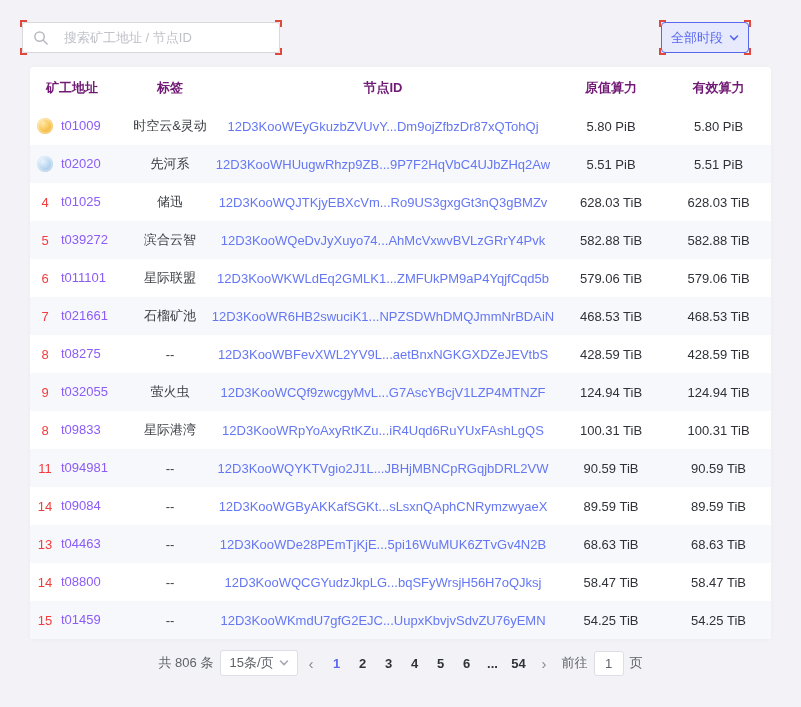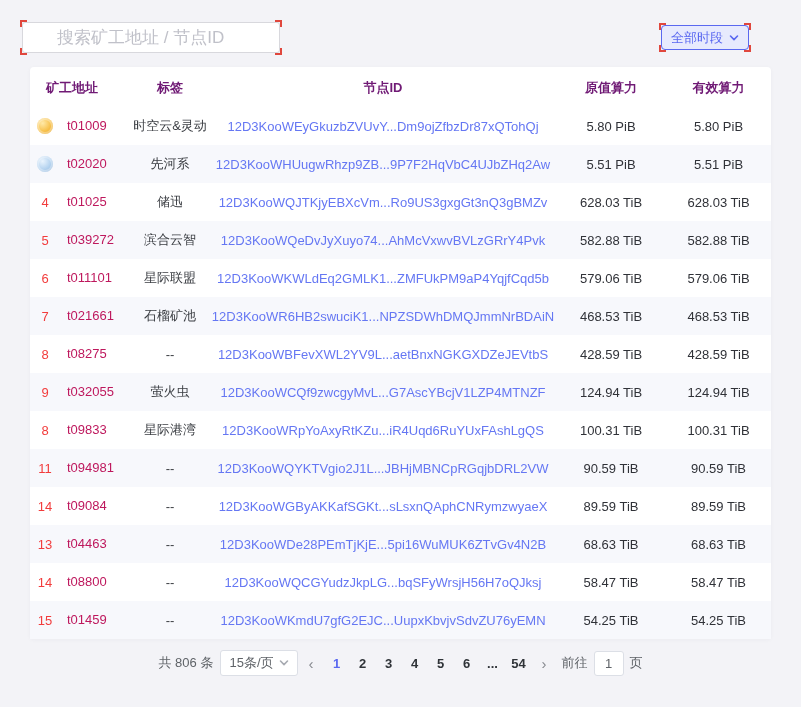--- a/index.html
+++ b/index.html
@@ -2,42 +2,42 @@
 <html style="--accent: #5a68f0; --node-link: #6577f3; --rank-red: #f23c3c; --stripe: #f7f8fc; --page-bg: #f3f3f7;"><head>
 <meta charset="utf-8">
 <style>
 :root{--accent:#5a68f0;--node-link:#6577f3;--rank-red:#f23c3c;--stripe:#f7f8fc;--page-bg:#f3f3f7}
 *{box-sizing:border-box;margin:0;padding:0}
 html,body{background:#fff}
 body{font-family:"Liberation Sans","DejaVu Sans",sans-serif}
 .page{width:801px;height:707px;overflow:hidden;background:var(--page-bg)}
 .topbar{display:flex;justify-content:space-between;align-items:center;padding:22px 52px 14px 22px}
 .search-box{position:relative;display:flex;align-items:center;width:258px;height:31px;background:#fff;border:1px solid #d8d8dd;border-radius:3px;padding:0 10px}
-.search-box input{flex:1;border:0;outline:0;background:transparent;font-size:17px;color:#14532d;margin-left:24px;font-family:inherit}
+.search-box input{flex:1;border:0;outline:0;background:transparent;font-size:13px;color:#14532d;margin-left:16px;font-family:inherit}
 .search-box input::placeholder{color:#c0c1c9}
-.filter-btn{position:relative;display:flex;align-items:center;gap:6px;height:25px;padding:0 9px;background:#e7eafd;border:1px solid var(--accent);border-radius:4px;color:var(--accent);font-size:13px;font-family:inherit;cursor:pointer}
+.filter-btn{position:relative;display:flex;align-items:center;gap:6px;height:31px;padding:0 9px;background:#e7eafd;border:1px solid var(--accent);border-radius:4px;color:var(--accent);font-size:13px;font-family:inherit;cursor:pointer}
 .corner{position:absolute;width:7px;height:7px;border:0 solid #e0473d}
 .corner.tl{left:-3px;top:-3px;border-left-width:2px;border-top-width:2px}
 .corner.tr{right:-3px;top:-3px;border-right-width:2px;border-top-width:2px}
 .corner.bl{left:-3px;bottom:-3px;border-left-width:2px;border-bottom-width:2px}
 .corner.br{right:-3px;bottom:-3px;border-right-width:2px;border-bottom-width:2px}
 .panel{margin:0 30px;background:#fff;border-radius:4px;padding-top:2px;box-shadow:0 1px 4px rgba(40,44,64,.04)}
 table{width:100%;border-collapse:collapse;table-layout:fixed}
 th,td{height:38px;font-size:13px;white-space:nowrap;overflow:hidden;text-align:center;vertical-align:middle}
 thead th{color:#701a75;font-weight:700}
 th.col-addr{text-align:left;padding-left:16px}
 tbody tr:nth-child(even){background:var(--stripe)}
 td.col-addr{text-align:left;padding-left:4px}
 .rank-wrap{display:inline-flex;width:22px;justify-content:center;align-items:center;vertical-align:middle}
 .rank-num{color:var(--rank-red);font-size:13px}
 .medal{width:16px;height:16px;border-radius:50%;display:inline-block}
 .medal.gold{background:radial-gradient(circle at 35% 32%,#ffe9a8,#f7c04a 55%,#e29d18);box-shadow:inset 0 0 0 2px rgba(255,255,255,.35)}
 .medal.silver{background:radial-gradient(circle at 35% 32%,#eaf4fd,#b3d2ef 55%,#86abd2);box-shadow:inset 0 0 0 2px rgba(255,255,255,.35)}
 .medal.bronze{background:radial-gradient(circle at 35% 32%,#f7ecdc,#dcc09a 55%,#c09468);box-shadow:inset 0 0 0 2px rgba(255,255,255,.35)}
-.addr{margin-left:11px;color:#be185d;cursor:pointer}
+.addr{margin-left:5px;color:#8b5cf6;cursor:pointer}
 .node-id{color:var(--node-link);cursor:pointer}
 td.col-power{color:#303238}
 td.col-label{color:#3a3d42}
 .pagination{display:flex;align-items:center;justify-content:center;gap:7px;margin-top:11px;font-size:13px;color:#5f6368}
 .page-size{display:flex;align-items:center;gap:5px;height:26px;padding:0 8px;background:#fff;border:1px solid #dcdfe6;border-radius:3px;color:#5f6368;cursor:pointer}
 .arrow-btn{border:0;background:transparent;color:#86898f;font-size:15px;cursor:pointer;padding:0 4px;font-family:inherit}
 .page-list{display:flex;align-items:center;gap:2px}
 .page-btn{min-width:24px;height:26px;border:0;background:transparent;color:#2f3338;font-weight:700;font-size:13px;cursor:pointer;font-family:inherit}
 .page-btn.active{color:var(--accent)}
 .goto{display:flex;align-items:center;gap:6px;margin-left:4px}

